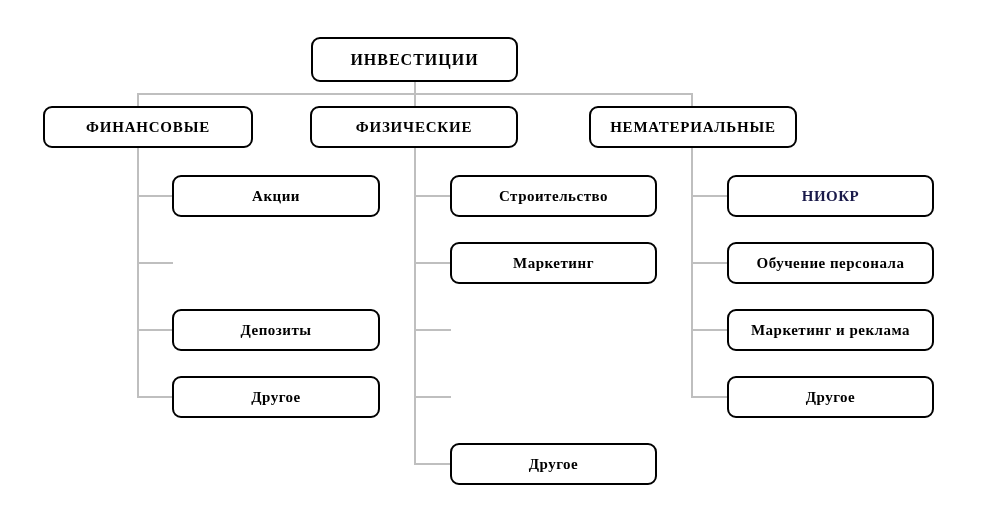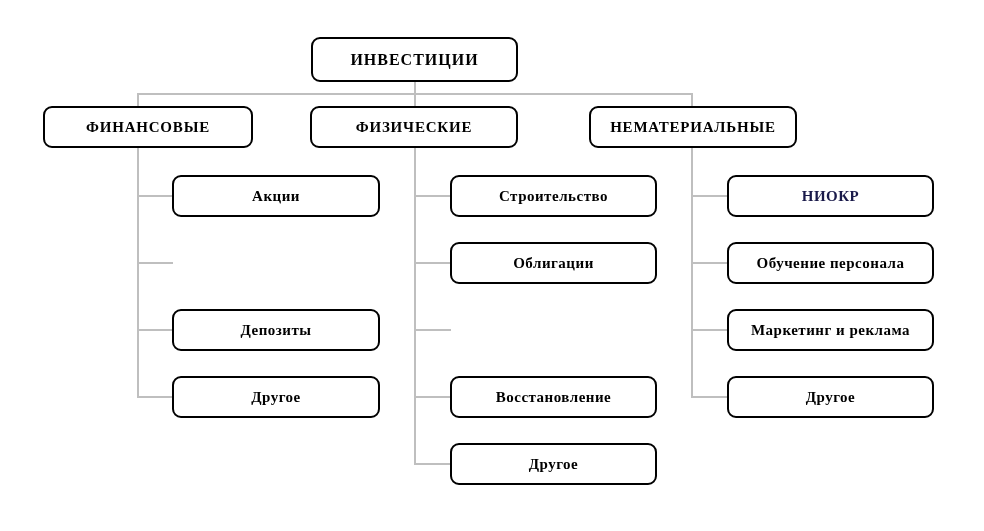--- a/index.html
+++ b/index.html
@@ -100,24 +100,21 @@
     <span class="lbl">Депозиты</span>
   </div>
   <div class="node" style="left:172px;top:376px;width:208px;height:42px">
     <span class="lbl">Другое</span>
   </div>
 
   <div class="node" style="left:450px;top:175px;width:207px;height:42px">
     <span class="lbl">Строительство</span>
   </div>
   <div class="node" style="left:450px;top:242px;width:207px;height:42px">
-    <span class="lbl">Облигации</span>
-  </div>
-  <div class="node" style="left:450px;top:376px;width:207px;height:42px">
-    <span class="lbl">Восстановление</span>
+    <span class="lbl">Маркетинг</span>
   </div>
   <div class="node" style="left:450px;top:443px;width:207px;height:42px">
     <span class="lbl">Другое</span>
   </div>
 
   <div class="node niokr" style="left:727px;top:175px;width:207px;height:42px">
     <span class="lbl">НИОКР</span>
   </div>
   <div class="node" style="left:727px;top:242px;width:207px;height:42px">
     <span class="lbl">Обучение персонала</span>

